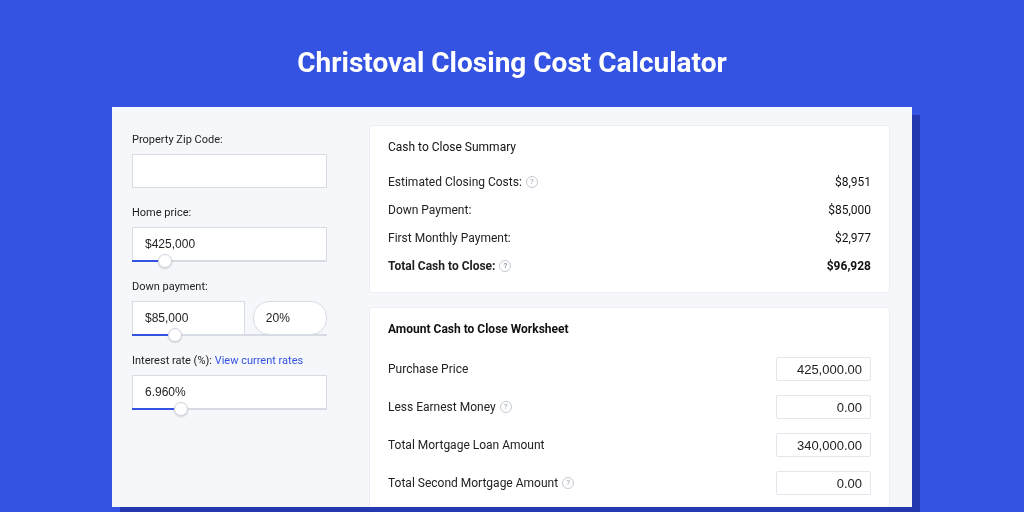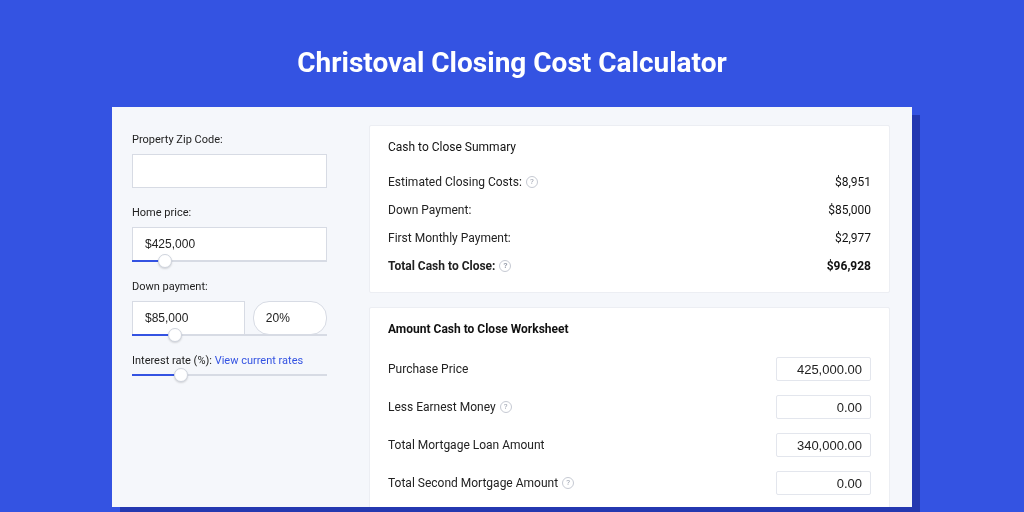--- a/index.html
+++ b/index.html
@@ -73,20 +73,21 @@
               <div class="slider-thumb" style="left:22%"></div>
             </div>
         </div>
       </div>
 
       <div class="field-wrap">
         <label class="lbl">
           <span>Interest rate (%):</span>
           <a href="#" class="link">View current rates</a>
         </label>
+        <input class="text-input" value="6.960%" style="">
         <div class="slider-input">
           <div class="slider-track">
               <div class="slider-fill" style="width:25%"></div>
               <div class="slider-thumb" style="left:25%"></div>
             </div>
         </div>
       </div>
 
     </div>
 

